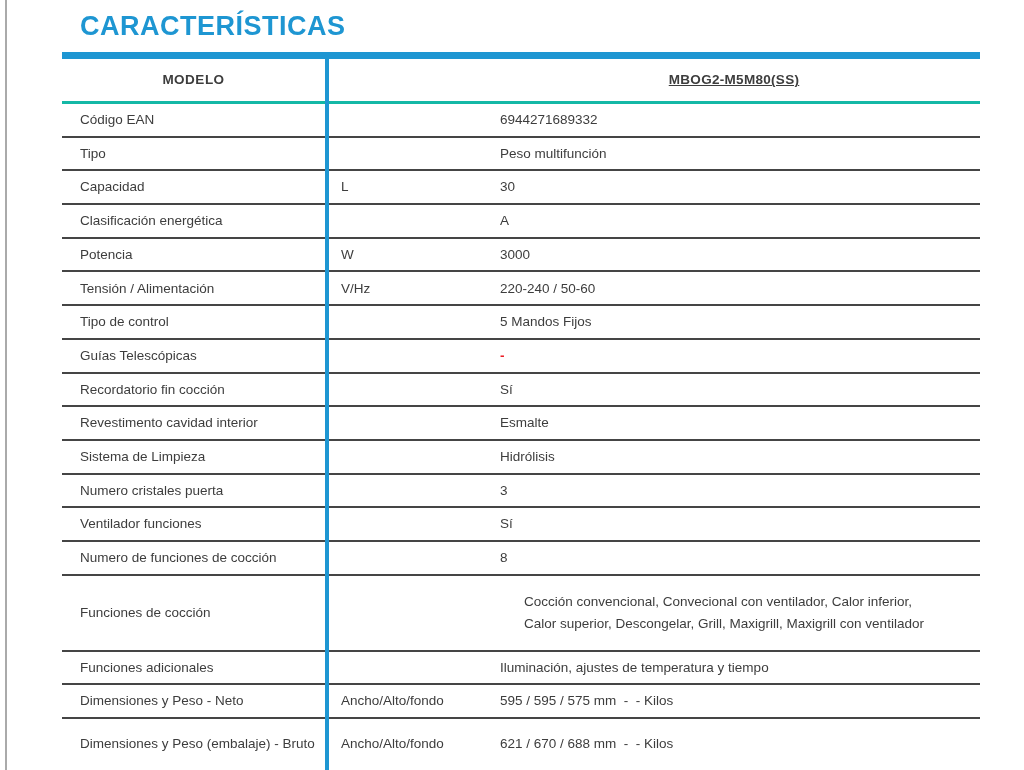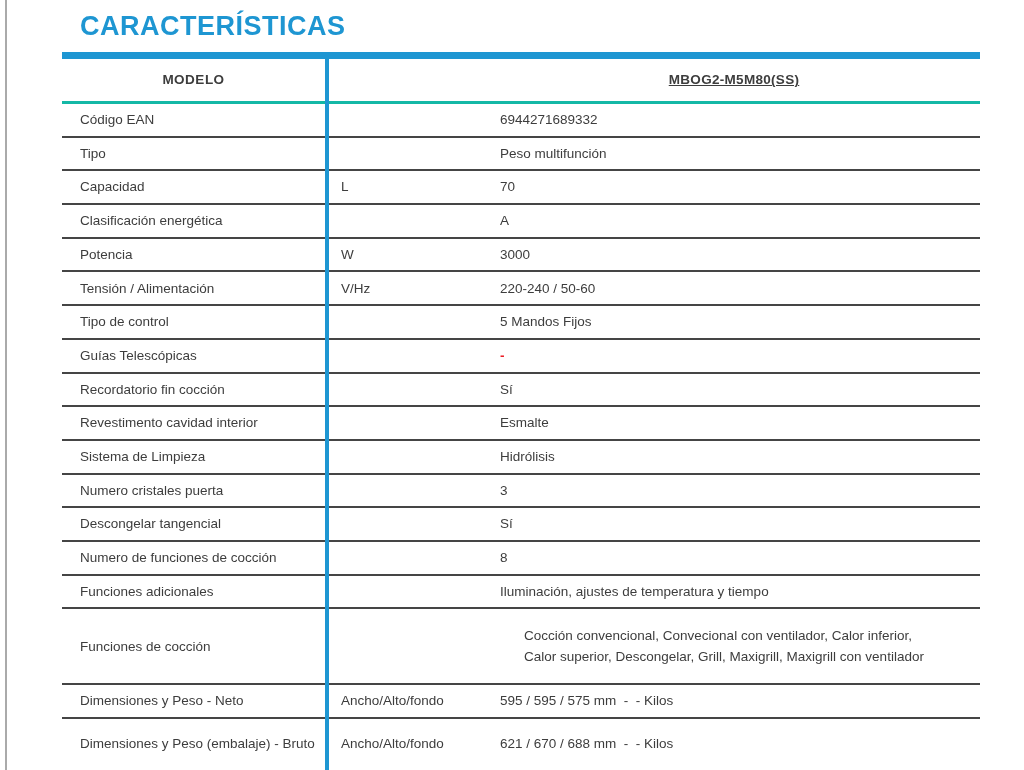--- a/index.html
+++ b/index.html
@@ -143,21 +143,21 @@
 
   <div class="row">
     <div class="cell label-cell">Tipo</div>
     <div class="cell unit-cell"></div>
     <div class="cell value-cell">Peso multifunción</div>
   </div>
 
   <div class="row">
     <div class="cell label-cell">Capacidad</div>
     <div class="cell unit-cell">L</div>
-    <div class="cell value-cell">70</div>
+    <div class="cell value-cell">30</div>
   </div>
 
   <div class="row">
     <div class="cell label-cell">Clasificación energética</div>
     <div class="cell unit-cell"></div>
     <div class="cell value-cell">A</div>
   </div>
 
   <div class="row">
     <div class="cell label-cell">Potencia</div>
@@ -201,41 +201,41 @@
     <div class="cell value-cell">Hidrólisis</div>
   </div>
 
   <div class="row">
     <div class="cell label-cell">Numero cristales puerta</div>
     <div class="cell unit-cell"></div>
     <div class="cell value-cell">3</div>
   </div>
 
   <div class="row">
-    <div class="cell label-cell">Descongelar tangencial</div>
+    <div class="cell label-cell">Ventilador funciones</div>
     <div class="cell unit-cell"></div>
     <div class="cell value-cell">Sí</div>
   </div>
 
   <div class="row">
     <div class="cell label-cell">Numero de funciones de cocción</div>
     <div class="cell unit-cell"></div>
     <div class="cell value-cell">8</div>
-  </div>
-
-  <div class="row">
-    <div class="cell label-cell">Funciones adicionales</div>
-    <div class="cell unit-cell"></div>
-    <div class="cell value-cell">Iluminación, ajustes de temperatura y tiempo</div>
   </div>
 
   <div class="row tall">
     <div class="cell label-cell">Funciones de cocción</div>
     <div class="cell unit-cell"></div>
     <div class="cell value-cell">Cocción convencional, Convecional con ventilador, Calor inferior, Calor superior, Descongelar, Grill, Maxigrill, Maxigrill con ventilador</div>
+  </div>
+
+  <div class="row">
+    <div class="cell label-cell">Funciones adicionales</div>
+    <div class="cell unit-cell"></div>
+    <div class="cell value-cell">Iluminación, ajustes de temperatura y tiempo</div>
   </div>
 
   <div class="row">
     <div class="cell label-cell">Dimensiones y Peso - Neto</div>
     <div class="cell unit-cell">Ancho/Alto/fondo</div>
     <div class="cell value-cell">595 / 595 / 575 mm  -  - Kilos</div>
   </div>
 
   <div class="row last">
     <div class="cell label-cell">Dimensiones y Peso (embalaje) - Bruto</div>

